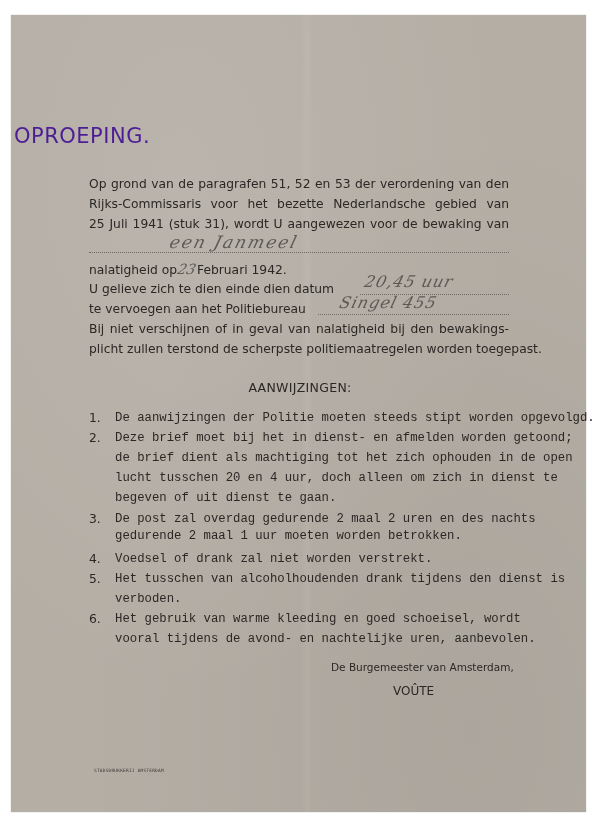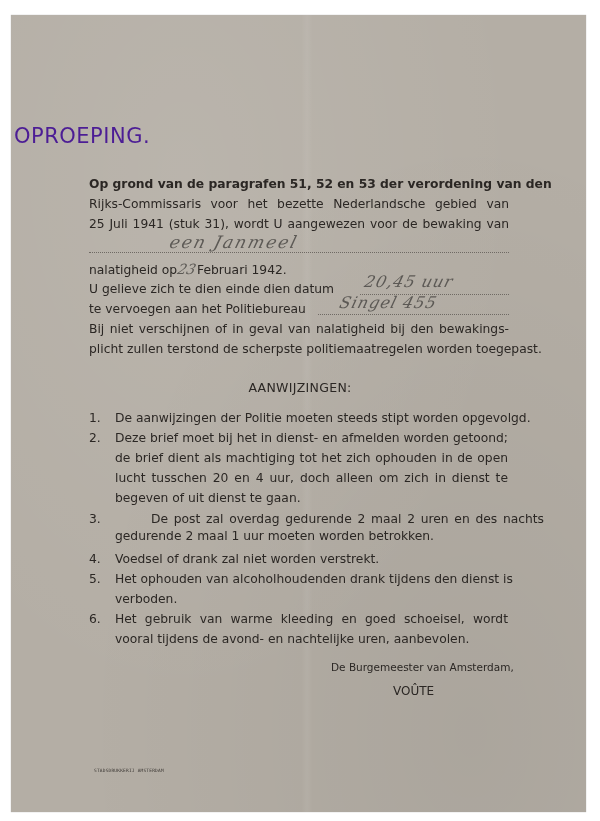--- a/index.html
+++ b/index.html
@@ -16,33 +16,33 @@
            font-size:21px; letter-spacing:0.5px; color:#4c1d95;margin-left:14px; }
   .line { position:absolute; left:89px; font-size:12.3px; line-height:20px; white-space:nowrap; }
   .just { width:420px; text-align:justify; text-align-last:justify; }
   .dotted { position:absolute; border-bottom:1px dotted #6f6a64; height:0; }
   .hand { position:absolute; font-family:"DejaVu Serif", serif; font-style:italic;
           color:#5c5955; font-size:15px; white-space:nowrap; transform:skewX(-15deg); }
   .heading { position:absolute; left:0; width:600px; top:380px; text-align:center;
              font-size:12.5px; letter-spacing:0.3px; }
   .item-num { position:absolute; left:89px; font-size:12.3px; line-height:20px; }
   .item-text { position:absolute; left:115px; width:393px; font-size:12.3px; line-height:20px;
-               white-space:nowrap; }
+               white-space:nowrap;font-family:Liberation Mono, monospace; }
   .sig { position:absolute; font-size:11px; white-space:nowrap;text-align:center; }
   .footer { position:absolute; left:94px; top:768px; font-size:4.5px; letter-spacing:0.2px;
             color:#3a3632; font-family:"DejaVu Sans Mono", monospace; }
 </style>
 </head>
 <body>
 
 <div class="paper"></div>
 
 <div class="title">OPROEPING.</div>
 
-<div class="line just" style="top:174px;font-weight:bold;">Op grond van de paragrafen 51, 52 en 53 der verordening van den</div>
+<div class="line just" style="top:174px;">Op grond van de paragrafen 51, 52 en 53 der verordening van den</div>
 <div class="line just" style="top:194px;">Rijks-Commissaris voor het bezette Nederlandsche gebied van</div>
 <div class="line just" style="top:214px;">25 Juli 1941 (stuk 31), wordt U aangewezen voor de bewaking van</div>
 
 <div class="dotted" style="left:89px; top:252px; width:420px;"></div>
 <div class="hand" style="left:170px; top:232px; font-size:17px; letter-spacing:2px;">een Janmeel</div>
 
 <div class="line" style="top:259px;">
   <span>nalatigheid op</span><span class="hand" style="position:relative; display:inline-block; font-size:14px; margin:0 1px;">23</span><span>Februari 1942.</span>
 </div>
 
@@ -62,28 +62,28 @@
 <div class="item-num" style="top:408px;">1.</div>
 <div class="item-text just" style="top:408px;">De aanwijzingen der Politie moeten steeds stipt worden opgevolgd.</div>
 
 <div class="item-num" style="top:428px;">2.</div>
 <div class="item-text just" style="top:428px;">Deze brief moet bij het in dienst- en afmelden worden getoond;</div>
 <div class="item-text just" style="top:448px;">de brief dient als machtiging tot het zich ophouden in de open</div>
 <div class="item-text just" style="top:468px;">lucht tusschen 20 en 4 uur, doch alleen om zich in dienst te</div>
 <div class="item-text" style="top:488px;">begeven of uit dienst te gaan.</div>
 
 <div class="item-num" style="top:509px;">3.</div>
-<div class="item-text just" style="top:509px;margin-left:36px;">De post zal overdag gedurende 2 maal 2 uren en des nachts</div>
+<div class="item-text just" style="top:509px;">De post zal overdag gedurende 2 maal 2 uren en des nachts</div>
 <div class="item-text" style="top:511px;margin-top:15px;">gedurende 2 maal 1 uur moeten worden betrokken.</div>
 
 <div class="item-num" style="top:549px;">4.</div>
 <div class="item-text" style="top:549px;">Voedsel of drank zal niet worden verstrekt.</div>
 
 <div class="item-num" style="top:569px;">5.</div>
-<div class="item-text just" style="top:569px;">Het ophouden van alcoholhoudenden drank tijdens den dienst is</div>
+<div class="item-text just" style="top:569px;">Het tusschen van alcoholhoudenden drank tijdens den dienst is</div>
 <div class="item-text" style="top:589px;">verboden.</div>
 
 <div class="item-num" style="top:609px;">6.</div>
 <div class="item-text just" style="top:609px;">Het gebruik van warme kleeding en goed schoeisel, wordt</div>
 <div class="item-text" style="top:629px;">vooral tijdens de avond- en nachtelijke uren, aanbevolen.</div>
 
 <div class="sig" style="left:331px; top:661px; font-size:10.5px;">De Burgemeester van Amsterdam,</div>
 <div class="sig" style="left:393px; top:684px; font-size:12px;">VOÛTE</div>
 
 <div class="footer">STADSDRUKKERIJ AMSTERDAM</div>

